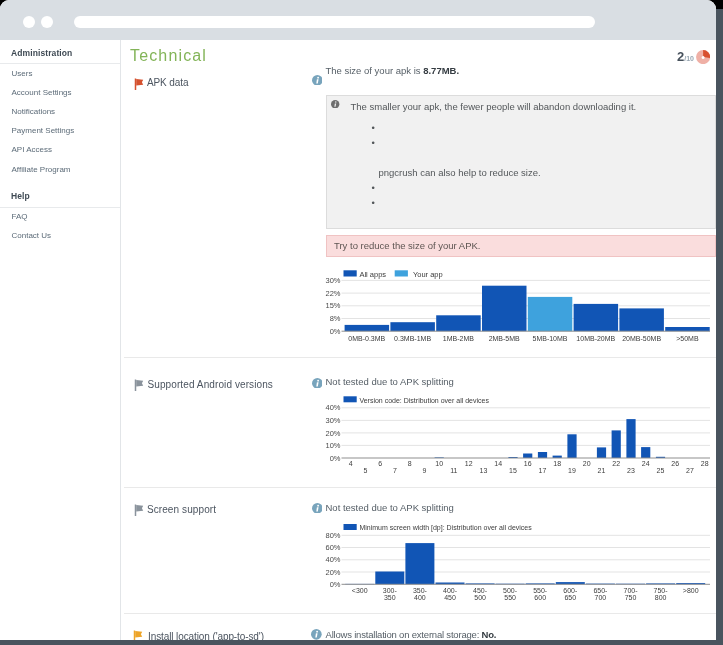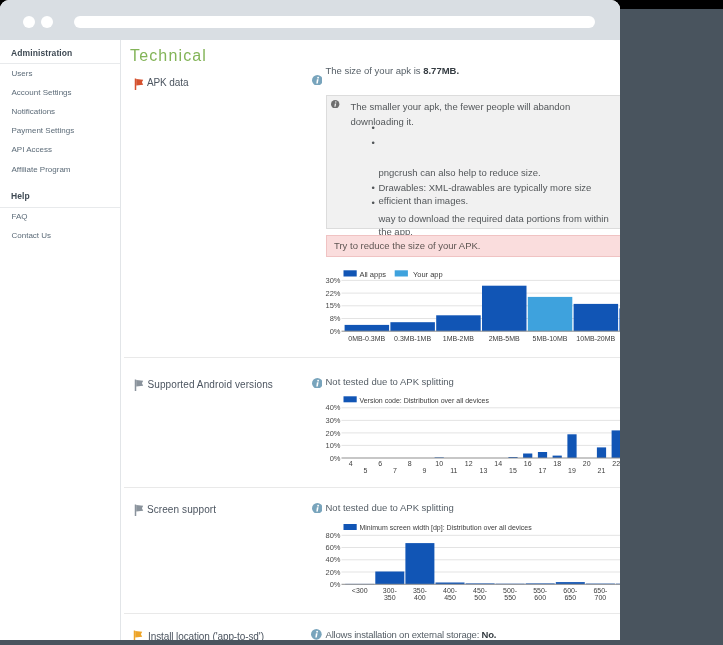--- a/index.html
+++ b/index.html
@@ -1,18 +1,18 @@
 <!DOCTYPE html>
 <html><head><meta charset="utf-8"><style>
 *{margin:0;padding:0;box-sizing:border-box}
 html{background:#49545e}
 body{width:723px;height:645px;background:linear-gradient(#000 0px,#000 9px,#49545e 9px);position:relative;font-family:"Liberation Sans",sans-serif;overflow:hidden}
 .abs{position:absolute}
 </style></head><body>
-<div class="abs" style="left:0;top:0;width:620px;height:640px;background:#fff;border-radius:9px 9px 0 0;overflow:hidden">
+<div class="abs" style="left:0;top:0;width:716px;height:640px;background:#fff;border-radius:9px 9px 0 0;overflow:hidden">
   <div class="abs" style="left:0;top:0;width:720px;height:40px;background:#d9dee3"></div>
   <div class="abs" style="left:23px;top:16px;width:12px;height:12px;border-radius:50%;background:#fff"></div>
   <div class="abs" style="left:41px;top:16px;width:12px;height:12px;border-radius:50%;background:#fff"></div>
   <div class="abs" style="left:74px;top:15.5px;width:521px;height:12px;border-radius:6px;background:#fff"></div>
   <div class="abs" style="left:120px;top:40px;width:1px;height:600px;background:#e2e5e8"></div>
 
 <div class="abs" style="left:11px;top:48px;font-size:8.5px;font-weight:bold;letter-spacing:0.1px;color:#3f4a54;line-height:10px">Administration</div>
 <div class="abs" style="left:0;top:63px;width:120px;height:1px;background:#e8eaec"></div>
 <div class="abs" style="left:11.5px;top:69.0px;font-size:8px;color:#5c6b78;line-height:10px">Users</div>
 <div class="abs" style="left:11.5px;top:88.1px;font-size:8px;color:#5c6b78;line-height:10px">Account Settings</div>
@@ -46,23 +46,21 @@
 <svg class="abs" style="left:331.3px;top:99.5px" width="8.4" height="8.4" viewBox="0 0 12 12">
       <circle cx="6" cy="6" r="6" fill="#6e6e6e"></circle>
       <path d="M5.5 4.9 L7.4 4.9 L6.5 9.6 L4.8 9.6 Z" fill="#f1f1f1"></path>
       <circle cx="6.85" cy="2.95" r="1.05" fill="#f1f1f1"></circle>
     </svg>
 <div class="abs" style="left:350.5px;top:98.8px;font-size:9.5px;color:#53575a;line-height:15.1px">The smaller your apk, the fewer people will abandon downloading it.</div>
 <div class="abs" style="left:371.5px;top:121.2px;font-size:9.5px;color:#53575a;line-height:13px">•</div>
 <div class="abs" style="left:371.5px;top:136.2px;font-size:9.5px;color:#53575a;line-height:13px">•</div>
 <div class="abs" style="left:378.5px;top:166.4px;font-size:9.5px;color:#53575a;line-height:13px">pngcrush can also help to reduce size.</div>
 <div class="abs" style="left:371.5px;top:181.4px;font-size:9.5px;color:#53575a;line-height:13px">•</div>
-<div class="abs" style="left:378.5px;top:181.4px;font-size:9.5px;color:#53575a;line-height:13px">Drawables: XML-drawables are typically more size efficient than images.</div>
 <div class="abs" style="left:371.5px;top:196.4px;font-size:9.5px;color:#53575a;line-height:13px">•</div>
-<div class="abs" style="left:378.5px;top:211.5px;font-size:9.5px;color:#53575a;line-height:13px">way to download the required data portions from within the app.</div>
 <div class="abs" style="left:325.5px;top:235px;width:390px;height:21.5px;background:#fadddd;border:1px solid #f0c3c3"></div>
 <div class="abs" style="left:334px;top:239.8px;font-size:9.5px;color:#5d5552;line-height:11px">Try to reduce the size of your APK.</div>
 <svg style="position:absolute;left:318px;top:262px" width="402" height="86" viewBox="0 0 402 86">
 <rect x="25.5" y="8.3" width="13.2" height="6.2" fill="#1155b5"></rect>
 <text x="41.4" y="14.6" font-size="7.5" fill="#3c3c3c">All apps</text>
 <rect x="76.7" y="8.3" width="13.2" height="6.2" fill="#3ea2dd"></rect>
 <text x="94.9" y="14.6" font-size="7.5" fill="#3c3c3c">Your app</text>
 <line x1="23.5" y1="56.5" x2="392" y2="56.5" stroke="#e3e3e3" stroke-width="1"></line>
 <line x1="23.5" y1="43.8" x2="392" y2="43.8" stroke="#e3e3e3" stroke-width="1"></line>
 <line x1="23.5" y1="31.1" x2="392" y2="31.1" stroke="#e3e3e3" stroke-width="1"></line>

